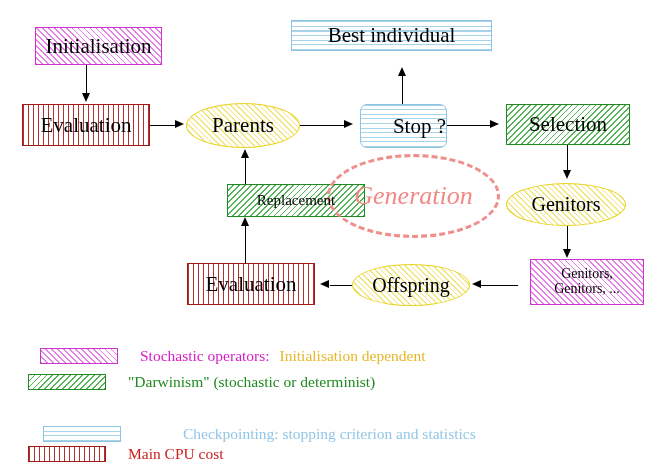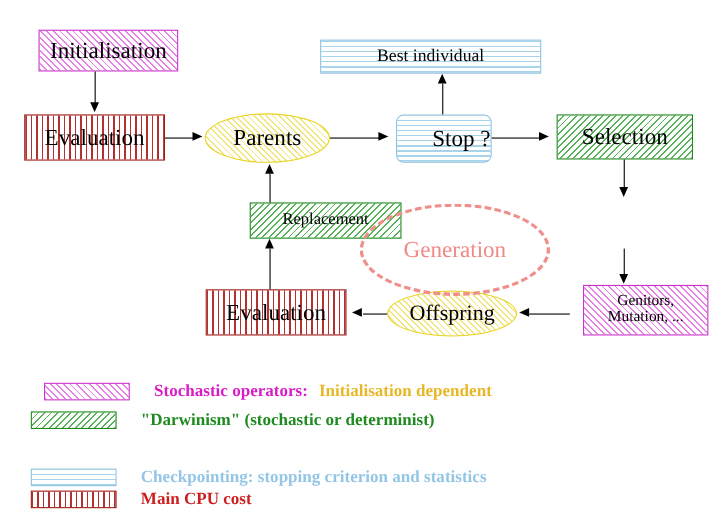--- a/index.html
+++ b/index.html
@@ -78,21 +78,21 @@
   
   #generation-marker{
     position:absolute;
     border:3.5px dashed #ef8e8a;
     border-radius:50%;
     display:flex;align-items:center;justify-content:center;
     color:#f08a86;
   }
 
   
-  #legend{position:absolute;left:0;top:0;width:662px;height:471px;pointer-events:none;font-weight:bold;}
+  #legend{position:absolute;left:0;top:0;width:662px;height:471px;pointer-events:none;}
   .legend-row{position:absolute;display:flex;align-items:center;}
   .swatch{width:78px;height:16px;box-sizing:border-box;flex:0 0 auto;}
   .legend-text{margin-left:22px;white-space:nowrap;font-size:15.5px;}
   .lg-magenta{color:#d81bc4;}
   .lg-gold{color:#e8b727;}
   .lg-green{color:#1f8a1f;}
   .lg-red{color:#cc2020;}
   .lg-blue{color:#93c6e6;}
 </style>
 </head>
@@ -105,51 +105,54 @@
   </div>
 
   <div class="node pat-red" id="n-eval-top" style="left:22px;top:104px;width:128px;height:42px;font-size:21px;">
     <span class="lbl">Evaluation</span>
   </div>
 
   <div class="node pat-yellow ellipse" id="n-parents" style="left:186px;top:103px;width:114px;height:45px;font-size:21px;">
     <span class="lbl">Parents</span>
   </div>
 
-  <div class="node pat-blue" id="n-best" style="left:291px;top:36px;width:201px;height:31px;font-size:16px;">
+  <div class="node pat-blue" id="n-best" style="left:291px;top:20px;width:201px;height:31px;font-size:21px;">
     <span class="lbl">Best individual</span>
   </div>
 
   <div class="node pat-blue rounded" id="n-stop" style="left:360px;top:104px;width:87px;height:44px;font-size:21px;">
     <span class="lbl">Stop ?</span>
   </div>
 
   <div class="node pat-green" id="n-selection" style="left:506px;top:104px;width:124px;height:41px;font-size:21px;">
     <span class="lbl">Selection</span>
   </div>
 
+  <div class="node pat-yellow ellipse" id="n-genitors" style="left:506px;top:183px;width:120px;height:43px;font-size:20px;">
+    <span class="lbl">Genitors</span>
+  </div>
 
   <div class="node pat-magenta" id="n-crossover" style="left:518px;top:259px;width:114px;height:46px;font-size:14px;flex-direction:column;">
     <span class="lbl">Genitors,</span>
-    <span class="lbl">Mutation, ...</span>
+    <span class="lbl">Genitors, ...</span>
   </div>
 
   <div class="node pat-yellow ellipse" id="n-offspring" style="left:352px;top:264px;width:118px;height:42px;font-size:20px;">
     <span class="lbl">Offspring</span>
   </div>
 
   <div class="node pat-red" id="n-eval-bot" style="left:187px;top:263px;width:128px;height:42px;font-size:21px;">
     <span class="lbl">Evaluation</span>
   </div>
 
   <div class="node pat-green" id="n-replacement" style="left:186px;top:184px;width:138px;height:33px;font-size:15px;margin-left:41px;">
     <span class="lbl">Replacement</span>
   </div>
 
-  <div id="generation-marker" style="left:327px;top:185px;width:167px;height:78px;font-size:21px;">
+  <div id="generation-marker" style="left:327px;top:154px;width:167px;height:78px;font-size:26px;font-style:italic;">
     <span>Generation</span>
   </div>
 
   <div class="arrow-line vline" style="left:86px;top:65px;height:30px;"></div>
   <div class="ahead ahead-down" style="left:81.5px;top:93px;"></div>
 
   <div class="arrow-line hline" style="left:150px;top:124.5px;width:28px;"></div>
   <div class="ahead ahead-right" style="left:175px;top:120px;"></div>
 
   <div class="arrow-line hline" style="left:300px;top:124.5px;width:45px;"></div>
@@ -190,20 +193,20 @@
     <div class="legend-row" style="left:28px;top:373px;">
       <span class="swatch pat-green"></span>
       <span class="legend-text lg-green">"Darwinism" (stochastic or determinist)</span>
     </div>
 
     <div class="legend-row" style="left:28px;top:399px;margin-top:46px;">
       <span class="swatch pat-red"></span>
       <span class="legend-text lg-red">Main CPU cost</span>
     </div>
 
-    <div class="legend-row" style="left:28px;top:425px;">
+    <div class="legend-row" style="left:43px;top:425px;gap:40px;">
       <span class="swatch pat-blue"></span>
       <span class="legend-text lg-blue">Checkpointing: stopping criterion and statistics</span>
     </div>
 
   </div>
 
 </div>
 
 </body></html>

